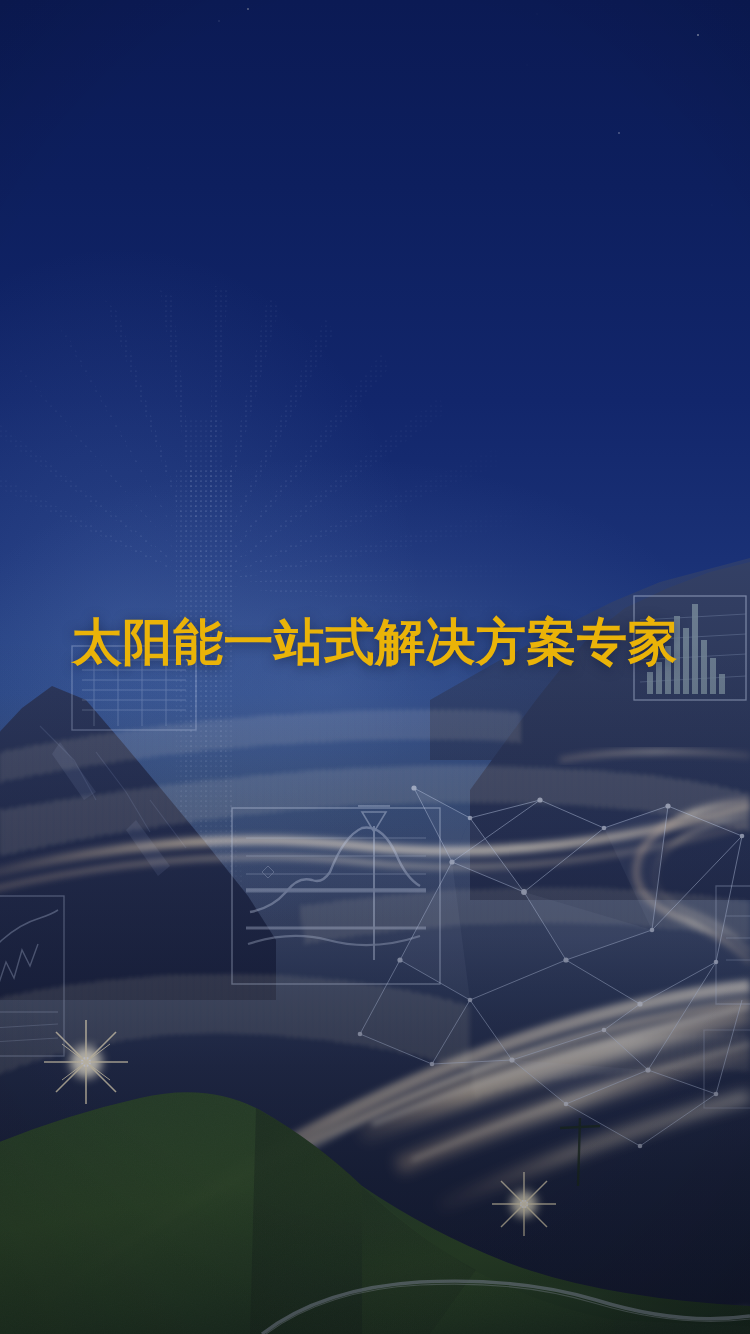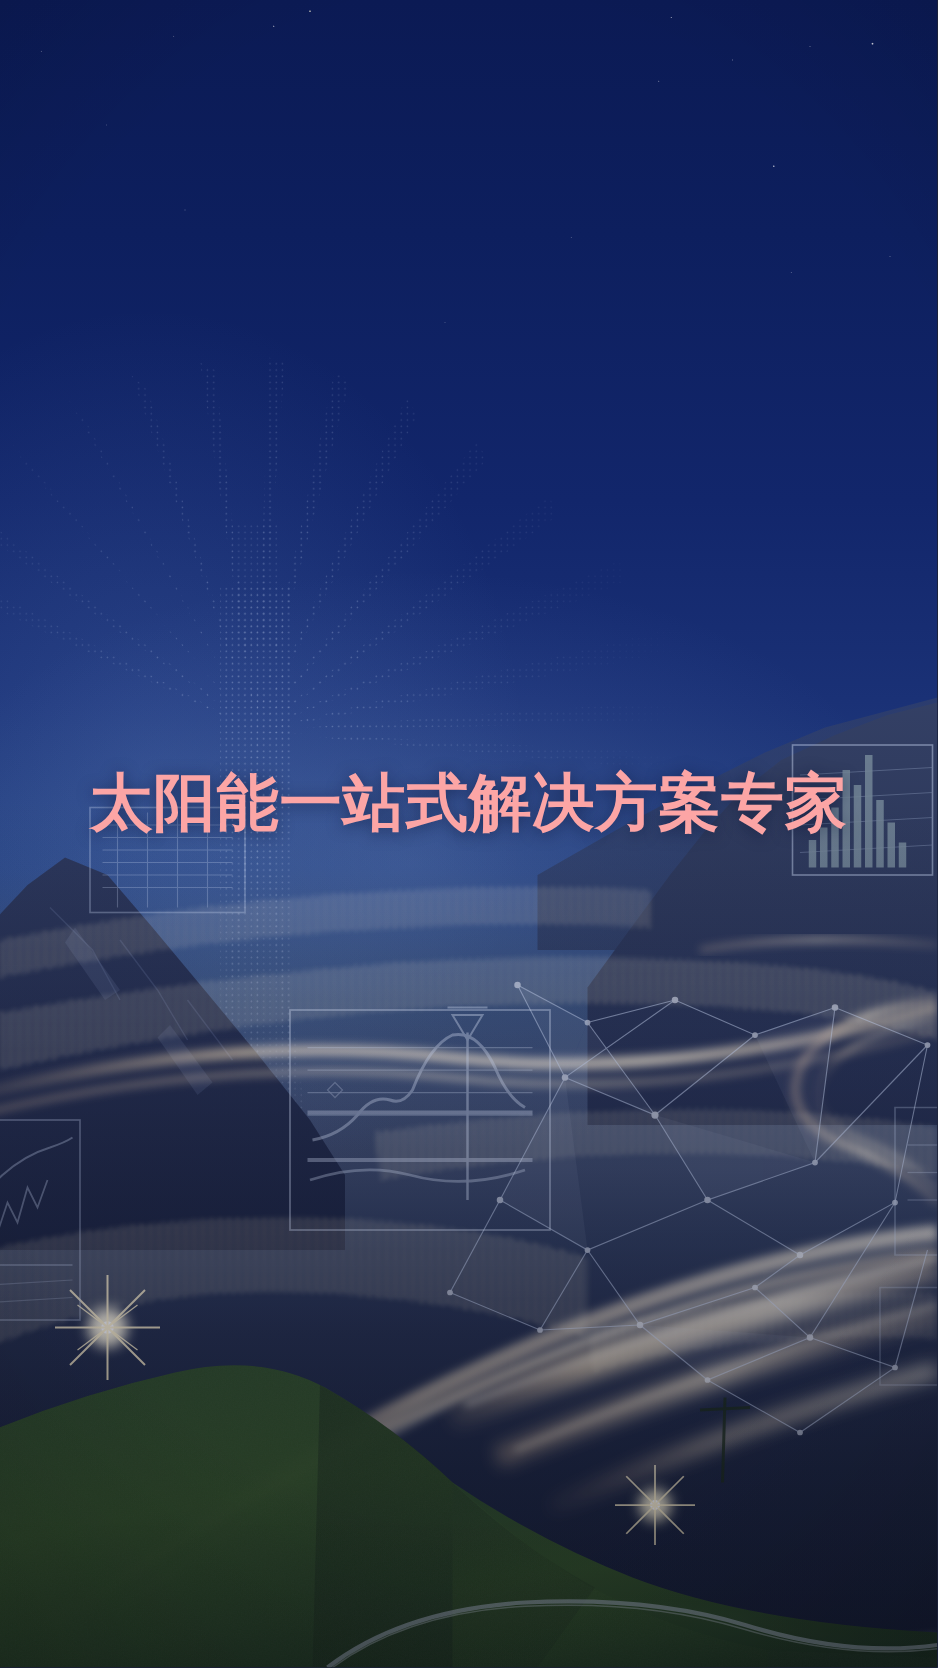--- a/index.html
+++ b/index.html
@@ -129,21 +129,21 @@
     font-size: 24px;
     line-height: 32px;
     font-weight: 400;
     letter-spacing: 2.1px;
     text-shadow: 0 1px 8px rgba(8,18,50,.55);
     white-space: nowrap;
   }
   .hero-title {
     margin: 12px;
     margin-top: 9px;
-    color: #fca5a5;
+    color: #eab308;
     font-size: 50px;
     line-height: 58px;
     font-weight: 700;
     letter-spacing: 0.5px;
     text-shadow: 0 2px 12px rgba(8,18,50,.50);
     white-space: nowrap;
   }
 </style>
 </head>
 <body>

